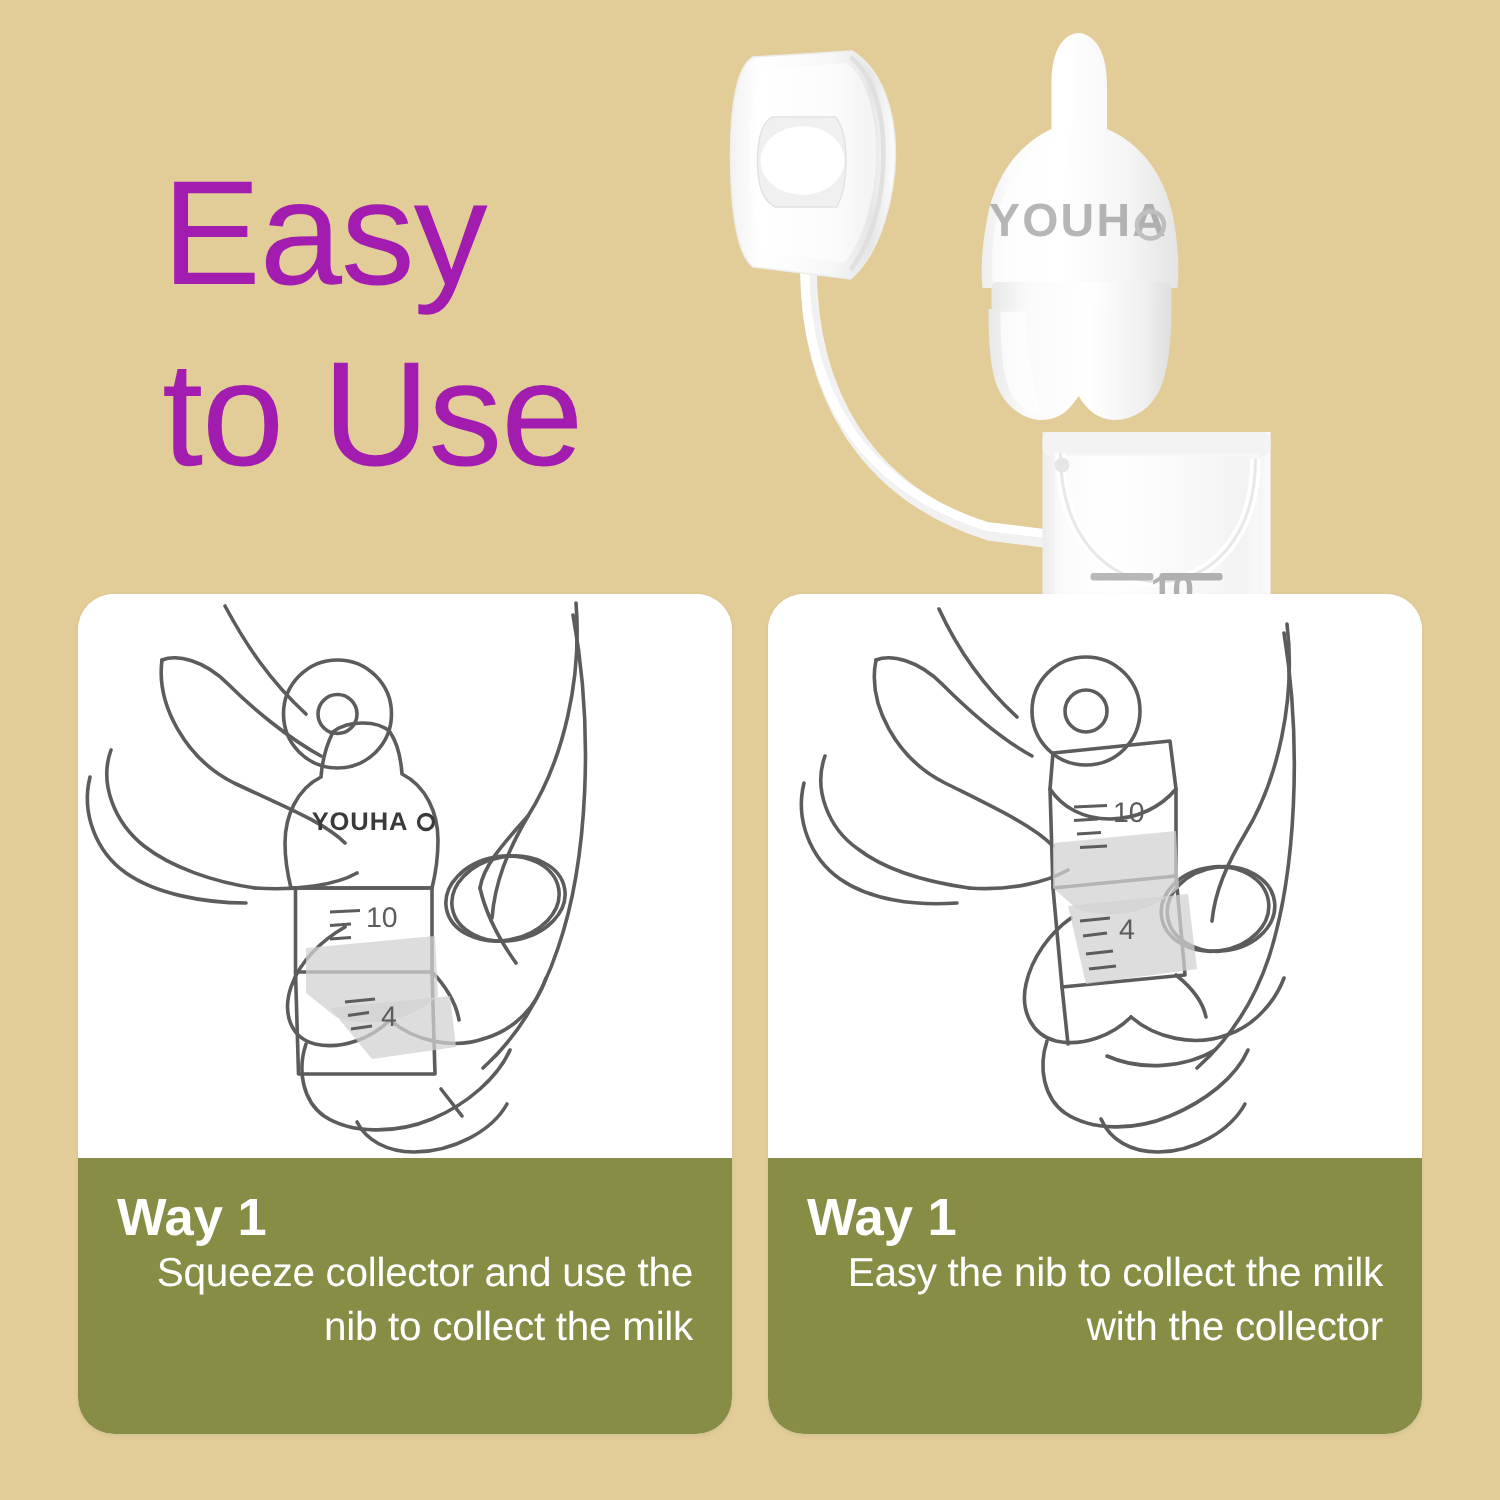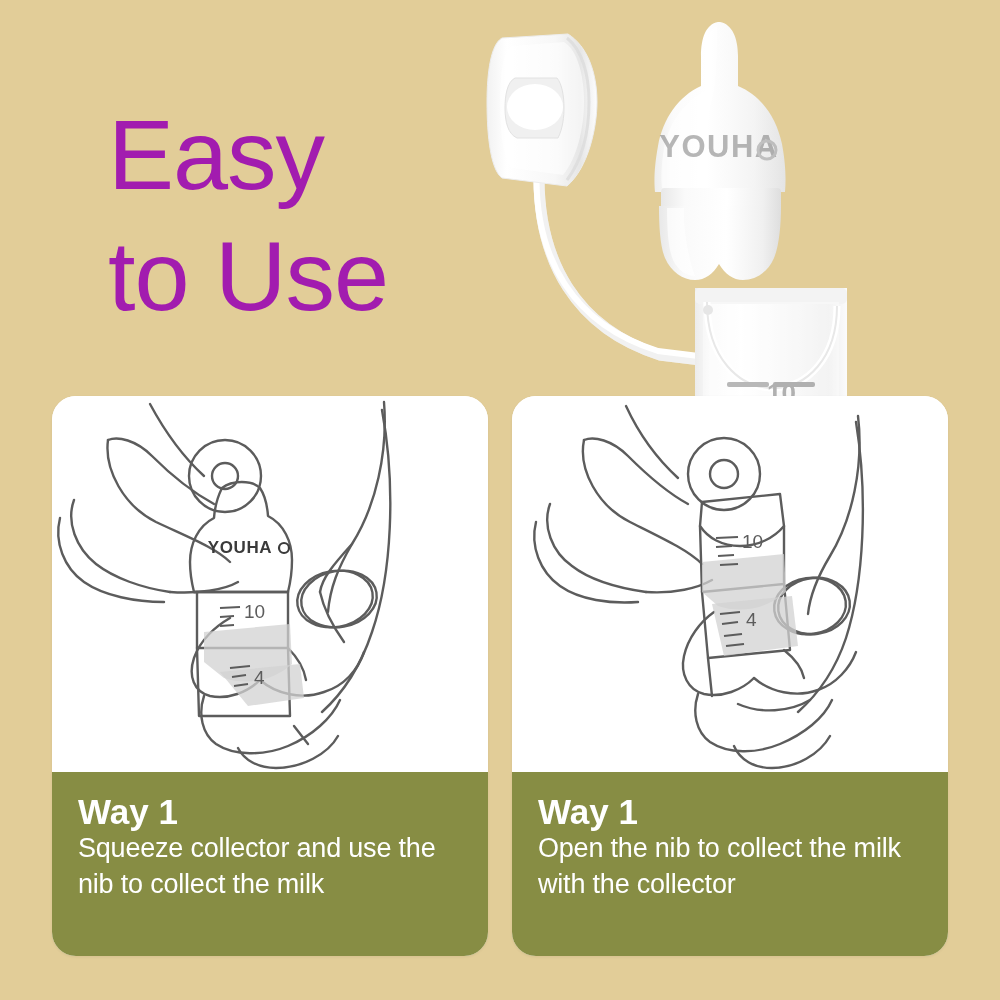--- a/index.html
+++ b/index.html
@@ -44,21 +44,21 @@
     padding:22px 26px 18px 26px;
     color:#ffffff;
     box-sizing:border-box;
   }
   .way-title{
     font-size:35px;font-weight:bold;line-height:1.05;
     margin:0 0 0 0;letter-spacing:0px;
   }
   .way-desc{
     font-size:27px;font-weight:400;line-height:1.33;
-    margin:0;letter-spacing:-0.2px;
+    margin:0;letter-spacing:-0.2px;text-align:right;
   }
 </style>
 </head>
 <body>
 
 <div class="stage">
 
   <div class="headline">Easy
 to Use</div>
 
@@ -287,18 +287,18 @@
             <line x1="208" y1="218" x2="228" y2="216"></line>
             <line x1="210" y1="228" x2="226" y2="226"></line>
             <line x1="212" y1="240" x2="230" y2="238"></line>
             <line x1="214" y1="250" x2="232" y2="248"></line>
           </g>
           <text x="234" y="230" font-family="Liberation Sans, sans-serif" font-size="19" fill="#5c5c5c">4</text>
         </svg>
       </div>
       <div class="card-foot">
         <div class="way-title">Way 1</div>
-        <div class="way-desc">Open the nib to collect the milk with the collector</div>
+        <div class="way-desc">Easy the nib to collect the milk with the collector</div>
       </div>
     </div>
 
   </div>
 </div>
 
 </body></html>

